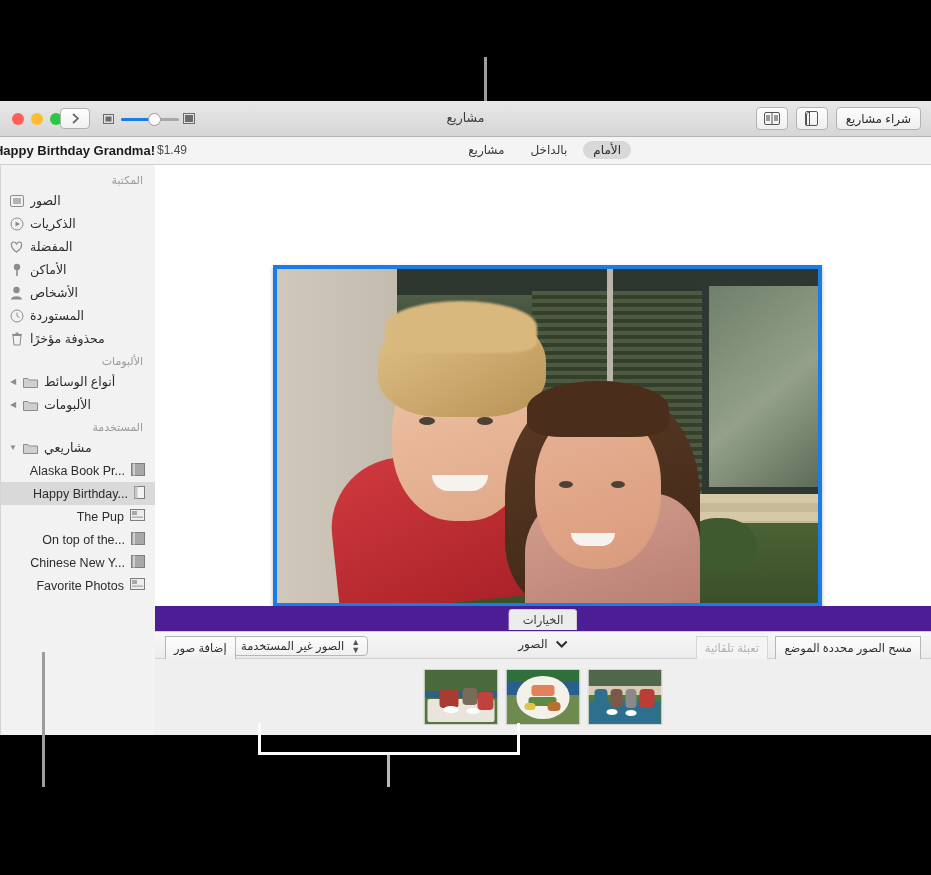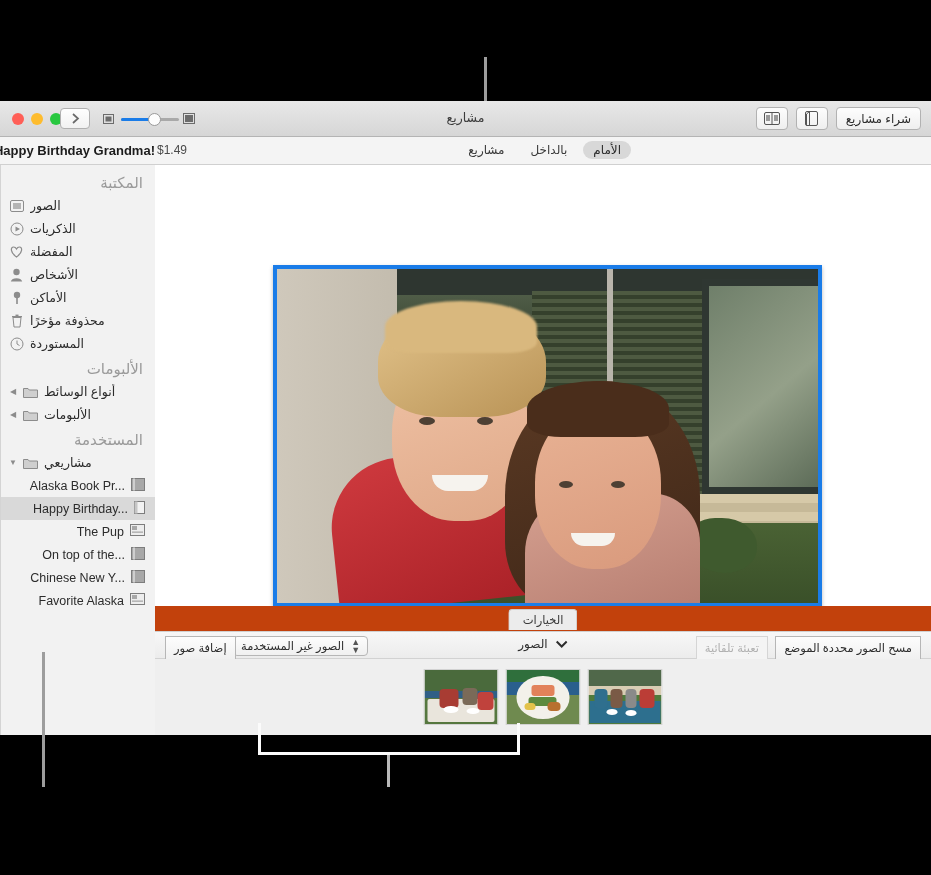--- a/index.html
+++ b/index.html
@@ -93,21 +93,21 @@
   }
 
   
   .sidebar {
     position: absolute; right: 776px; top: 64px;
     width: 155px; height: 570px;
     background: #f2f2f2; border-left: 1px solid #d4d4d4;
     padding-top: 4px; overflow: hidden;
   }
   .sb-head {
-    font-size: 15px; color: #9a9a9a; padding: 5px 12px 2px 8px; text-align: right; margin-left: 8px;
+    font-size: 11px; color: #9a9a9a; padding: 5px 12px 2px 8px; text-align: right; margin-left: 8px;
   }
   .sb-item {
     display: flex; align-items: center; justify-content: flex-start;
     flex-direction: row-reverse;
     gap: 6px; padding: 2px 10px 2px 8px; height: 23px;
     font-size: 12.5px; color: #2c2c2c; white-space: nowrap;
   }
   .sb-item .ico { width: 15px; height: 15px; display: flex; align-items: center;
     justify-content: center; color: #8c8c8c; flex: none; }
   .sb-item .lbl { overflow: hidden; text-overflow: ellipsis; }
@@ -190,21 +190,21 @@
   .ps-girl-hair { position: absolute; left: 228px; top: 112px; width: 195px; height: 230px;
     background: linear-gradient(160deg,#5b3a24,#3e2617); border-radius: 50% 50% 30% 30%; }
   .ps-girl-face { position: absolute; left: 258px; top: 140px; width: 126px; height: 160px;
     background: linear-gradient(160deg,#e8b294,#d99a7d); border-radius: 46% 46% 46% 46%; }
   .ps-girl-hair-front { position: absolute; left: 250px; top: 112px; width: 142px; height: 56px;
     background: #4a2d1b; border-radius: 50% 50% 24% 24%; }
 
   
   .optrow {
     position: absolute; right: 0; top: 505px; width: 776px; height: 26px;
-    background: #c2410c; border-bottom: 1px solid #d0d0d0;
+    background: #4c1d95; border-bottom: 1px solid #d0d0d0;
   }
   .opt-tab {
     position: absolute; right: 50%; top: 3px; transform: translateX(50%);
     font-size: 11.5px; color: #3a3a3a;
     background: #ececec; border: 1px solid #cfcfcf; border-bottom: none;
     border-radius: 4px 4px 0 0; padding: 3px 13px; white-space: nowrap;
   }
 
   
   .photobar {
@@ -398,59 +398,59 @@
         <span class="ico">
           <svg width="15" height="13" viewBox="0 0 15 13">
             <path d="M7.5 12 C1 7.5 1.5 2 4.6 2 C6.2 2 7.1 3.2 7.5 4 C7.9 3.2 8.8 2 10.4 2 C13.5 2 14 7.5 7.5 12 Z" fill="none" stroke="#8c8c8c" stroke-width="1.2"></path>
           </svg>
         </span>
         <span class="lbl">المفضلة</span>
       </div>
 
       <div class="sb-item">
         <span class="ico">
+          <svg width="10" height="14" viewBox="0 0 10 14">
+            <circle cx="5" cy="4" r="3.2" fill="#8c8c8c"></circle>
+            <rect x="4.2" y="6" width="1.6" height="7" fill="#8c8c8c"></rect>
+          </svg>
+        </span>
+        <span class="lbl">الأماكن</span>
+      </div>
+
+      <div class="sb-item">
+        <span class="ico">
           <svg width="13" height="14" viewBox="0 0 13 14">
             <circle cx="6.5" cy="4" r="3.2" fill="#8c8c8c"></circle>
             <path d="M0.8 13.5 C1.5 9 11.5 9 12.2 13.5 Z" fill="#8c8c8c"></path>
           </svg>
         </span>
         <span class="lbl">الأشخاص</span>
       </div>
 
       <div class="sb-item">
         <span class="ico">
-          <svg width="10" height="14" viewBox="0 0 10 14">
-            <circle cx="5" cy="4" r="3.2" fill="#8c8c8c"></circle>
-            <rect x="4.2" y="6" width="1.6" height="7" fill="#8c8c8c"></rect>
-          </svg>
-        </span>
-        <span class="lbl">الأماكن</span>
+          <svg width="14" height="14" viewBox="0 0 14 14">
+            <circle cx="7" cy="7" r="6" fill="none" stroke="#8c8c8c"></circle>
+            <path d="M7 3.5 L7 7 L9.5 8.5" fill="none" stroke="#8c8c8c"></path>
+          </svg>
+        </span>
+        <span class="lbl">المستوردة</span>
       </div>
 
       <div class="sb-item">
         <span class="ico">
           <svg width="12" height="14" viewBox="0 0 12 14">
             <path d="M2 3.5 L10 3.5 L9 13 L3 13 Z" fill="none" stroke="#8c8c8c"></path>
             <rect x="1" y="2" width="10" height="1.4" fill="#8c8c8c"></rect>
             <rect x="4.5" y="0.6" width="3" height="1.4" fill="#8c8c8c"></rect>
           </svg>
         </span>
         <span class="lbl">محذوفة مؤخرًا</span>
       </div>
 
-      <div class="sb-item">
-        <span class="ico">
-          <svg width="14" height="14" viewBox="0 0 14 14">
-            <circle cx="7" cy="7" r="6" fill="none" stroke="#8c8c8c"></circle>
-            <path d="M7 3.5 L7 7 L9.5 8.5" fill="none" stroke="#8c8c8c"></path>
-          </svg>
-        </span>
-        <span class="lbl">المستوردة</span>
-      </div>
-
       <div class="sb-head">الألبومات</div>
 
       <div class="sb-item">
         <span class="disc">◀</span>
         <span class="ico">
           <svg width="15" height="12" viewBox="0 0 15 12">
             <path d="M0.5 2.5 L5 2.5 L6.3 4 L14.5 4 L14.5 11.5 L0.5 11.5 Z" fill="#cfcfcf" stroke="#8c8c8c"></path>
           </svg>
         </span>
         <span class="lbl">أنواع الوسائط</span>
@@ -531,21 +531,21 @@
 
 
       <div class="sb-proj">
         <span class="ico">
           <svg width="15" height="12" viewBox="0 0 15 12">
             <rect x="0.5" y="0.5" width="14" height="11" fill="#ededed" stroke="#7d7d7d"></rect>
             <rect x="2" y="2" width="5" height="4" fill="#a8a8a8"></rect>
             <rect x="2" y="7.5" width="11" height="1.3" fill="#a8a8a8"></rect>
           </svg>
         </span>
-        <span class="lbl">Favorite Alaska</span>
+        <span class="lbl">Favorite Photos</span>
       </div>
     </div>
 
     <div class="canvas">
       <div class="card">
 
         <div class="card-photo" style="border-color: rgb(26, 124, 232);">
           <div class="photo-scene">
             <div class="ps-sky"></div>
             <div class="ps-eave"></div>

